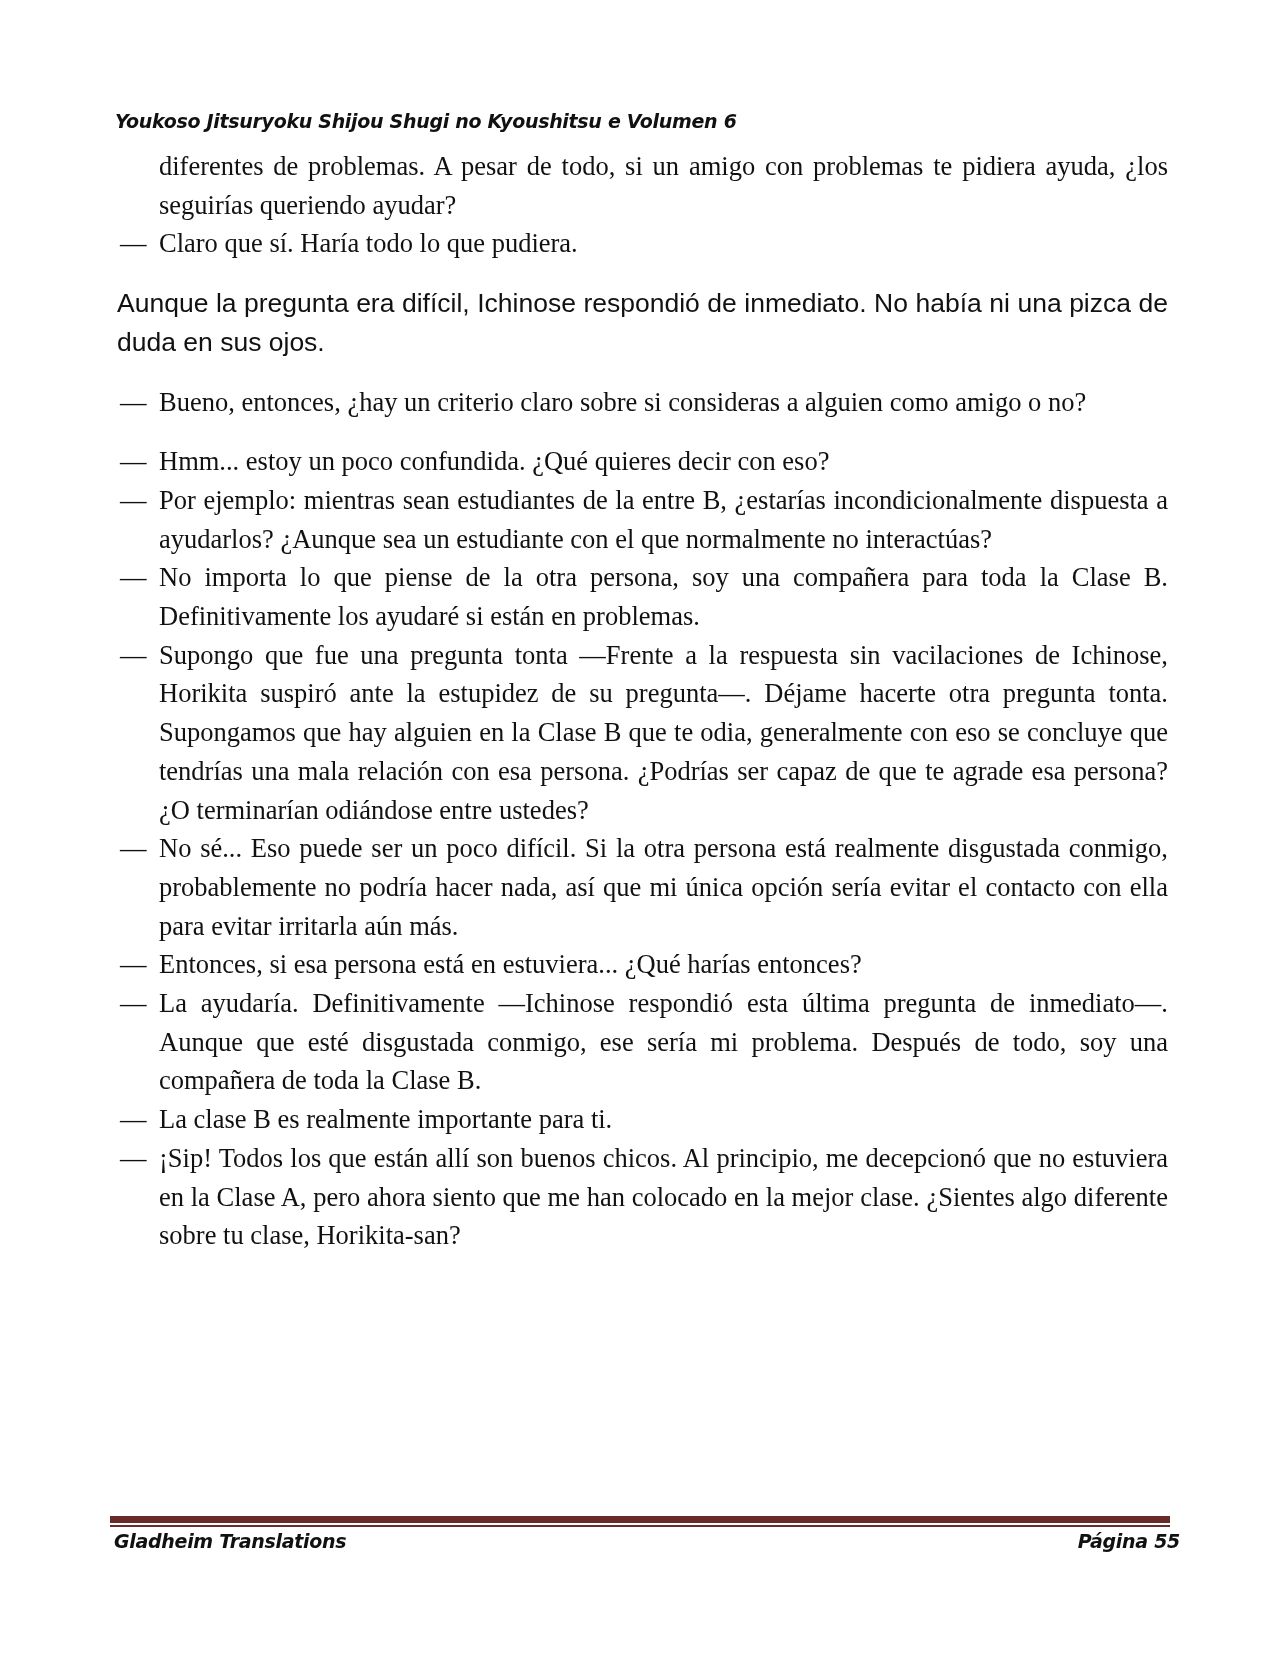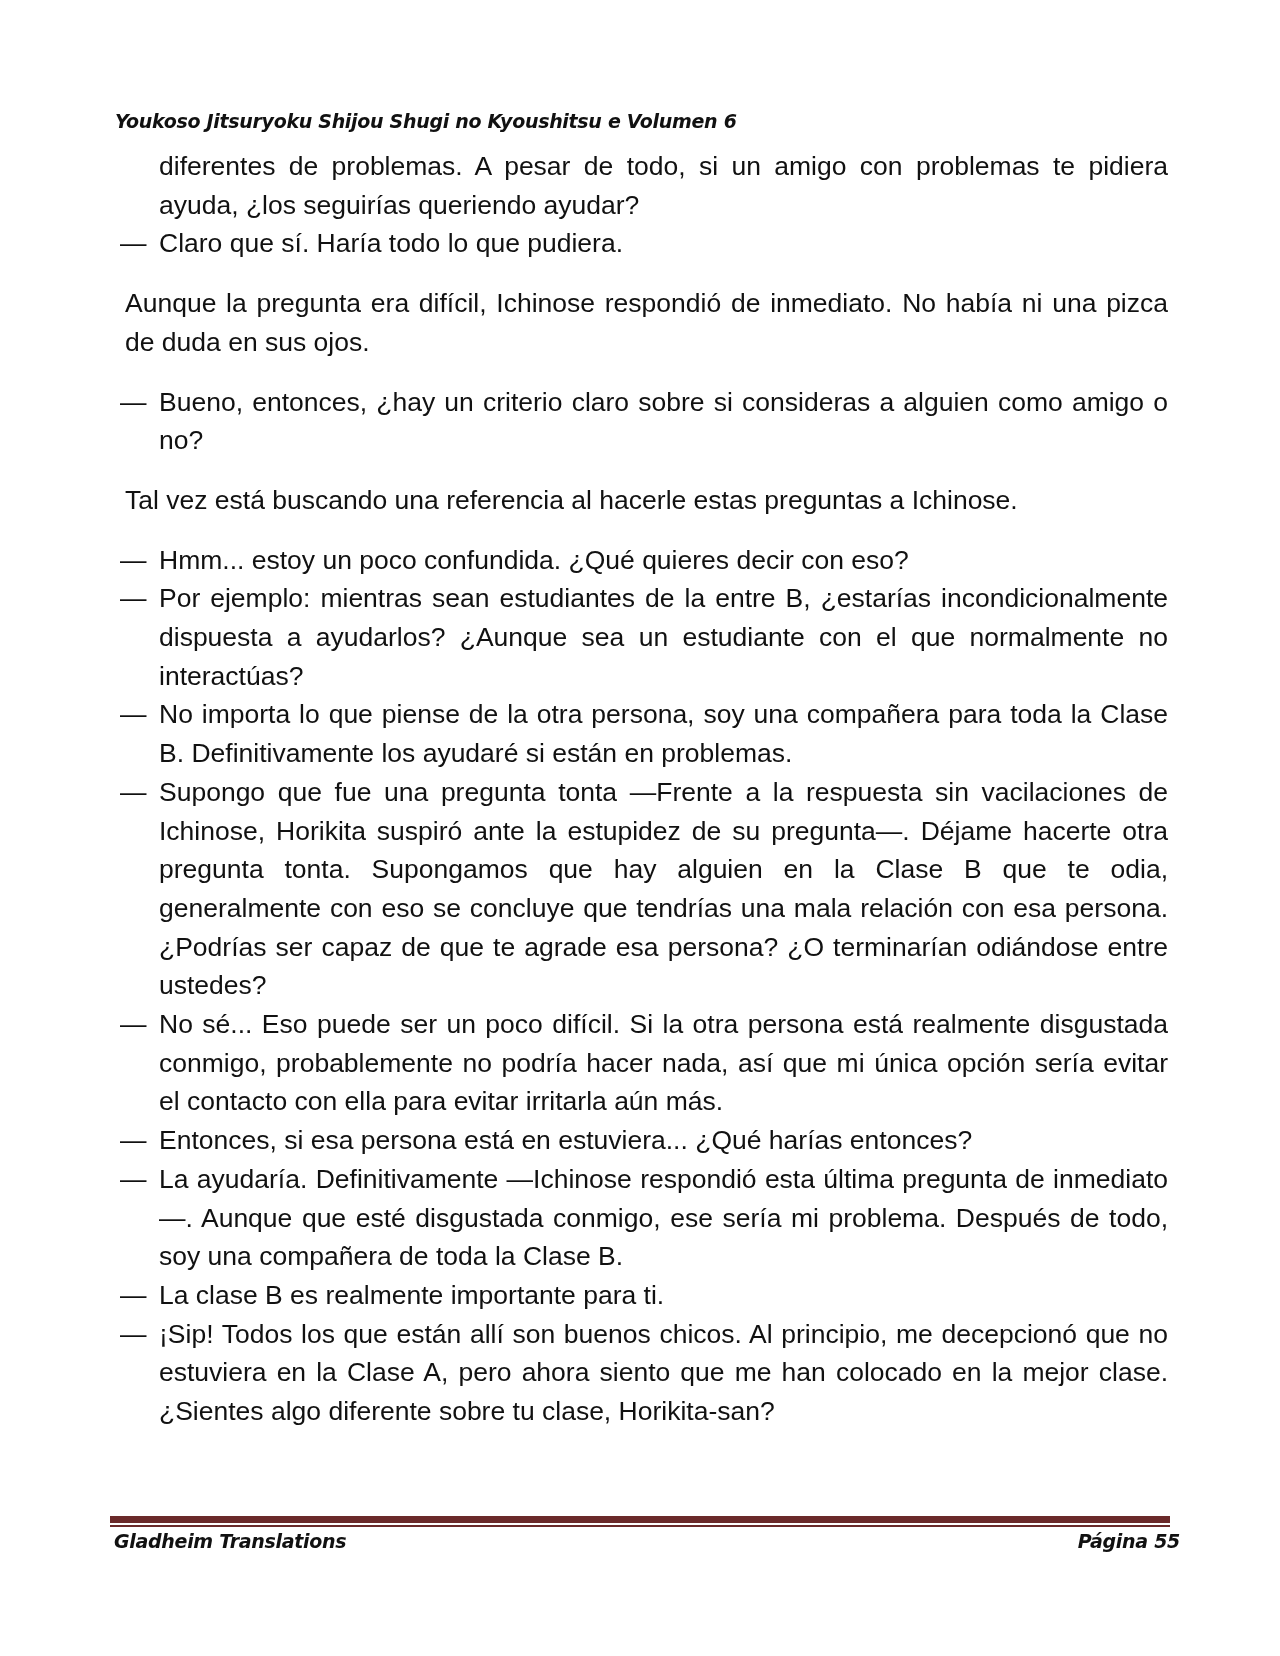--- a/index.html
+++ b/index.html
@@ -7,23 +7,23 @@
   .header {
     position: absolute; left: 115px; top: 74px;
     font-family: "DejaVu Sans", sans-serif; font-weight: bold; font-style: italic;
     font-size: 19px; letter-spacing: -0.3px; color: #111; margin-top: 36px;
   }
   .body {
     position: absolute; left: 113px; top: 147px; width: 1055px;
     font-family: "Liberation Sans", sans-serif; font-size: 26.5px; line-height: 38.7px;
     color: #111;
   }
-  .para { margin: 0 0 21px 12px; text-align: justify; }
+  .para { margin: 0 0 21px 4px; text-align: justify; }
   .dlg-group { margin: 0 0 21px 0; }
-  .dlg { display: flex; text-align: justify; }
+  .dlg { display: flex; text-align: justify; font-family: Liberation Serif, serif; }
   .dash { width: 46px; flex: 0 0 46px; padding-left: 7px; box-sizing: border-box; }
   .dtext { flex: 1; text-align: justify; }
   .footer-rule {
     position: absolute; left: 110px; top: 1516px; width: 1060px;
   }
   .rule-thick { height: 7px; background: #6b2a2a; }
   .rule-gap { height: 2px; background: #ffffff; }
   .rule-thin { height: 2px; background: #6b2a2a; }
   .footer-left, .footer-right {
     position: absolute; top: 1530px;
@@ -53,21 +53,20 @@
 
   <p class="para">Aunque la pregunta era difícil, Ichinose respondió de inmediato. No había ni una pizca de duda en sus ojos.</p>
 
   <div class="dlg-group">
     <div class="dlg">
       <span class="dash">—</span>
       <span class="dtext">Bueno, entonces, ¿hay un criterio claro sobre si consideras a alguien como amigo o no?</span>
     </div>
   </div>
 
-  <p class="para">Tal vez está buscando una referencia al hacerle estas preguntas a Ichinose.</p>
 
   <div class="dlg-group">
     <div class="dlg">
       <span class="dash">—</span>
       <span class="dtext">Hmm... estoy un poco confundida. ¿Qué quieres decir con eso?</span>
     </div>
     <div class="dlg">
       <span class="dash">—</span>
       <span class="dtext">Por ejemplo: mientras sean estudiantes de la entre B, ¿estarías incondicionalmente dispuesta a ayudarlos? ¿Aunque sea un estudiante con el que normalmente no interactúas?</span>
     </div>

